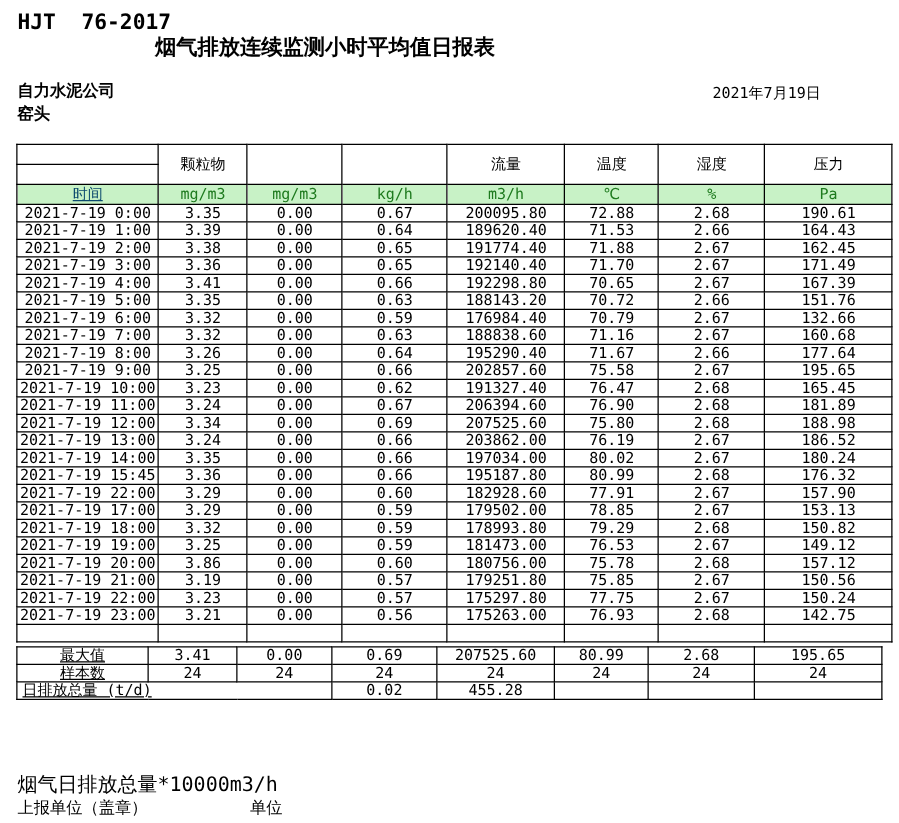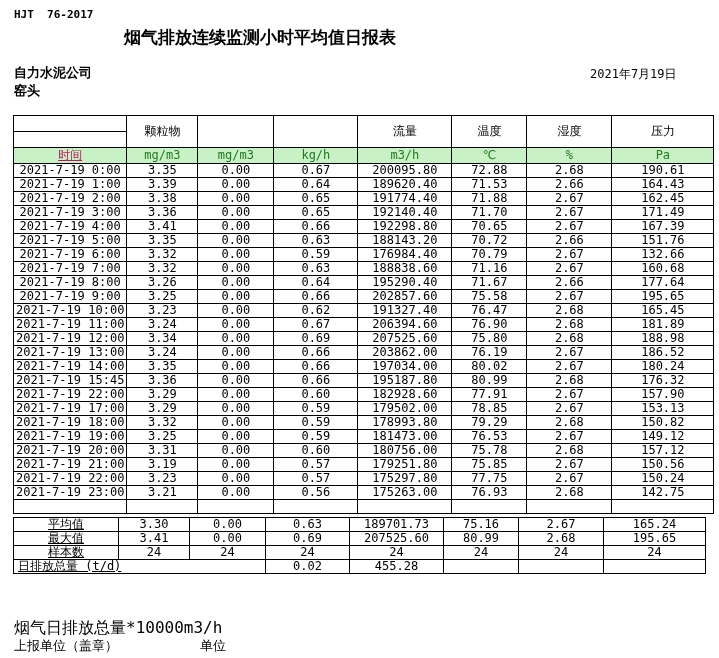--- a/index.html
+++ b/index.html
@@ -1,30 +1,30 @@
 <!DOCTYPE html>
 <html style="--green-bg: #c8f2c6; --green-text: #1e7a1e;"><head>
 <meta charset="utf-8">
 <style>
   html,body{margin:0;padding:0;background:#ffffff;}
   body{width:719px;height:658px;position:relative;overflow:hidden;
        font-family:"DejaVu Sans Mono","DejaVu Sans",sans-serif;color:#000;}
   .abs{position:absolute;}
-  .doc-code{left:14px;top:8px;font-weight:bold;font-size:11px;white-space:pre;}
+  .doc-code{left:14px;top:8px;font-weight:bold;font-size:17px;white-space:pre;}
   .title{left:124px;top:26px;font-weight:bold;font-size:17px;letter-spacing:0px;}
   .company{left:14px;top:64px;font-weight:bold;font-size:13px;}
   .location{left:14px;top:82px;font-weight:bold;font-size:13px;}
-  .date{left:570px;top:66px;font-size:12px;margin-left:20px;}
+  .date{left:570px;top:66px;font-size:12px;}
   .tablewrap{left:13px;top:115px;}
   table{border-collapse:collapse;table-layout:fixed;}
   td{border:1px solid #000;font-size:12px;height:13px;line-height:13px;
      text-align:center;padding:0 2px;overflow:hidden;white-space:nowrap;}
   .hcell{height:15px;}
   .greenrow td{background:var(--green-bg,#c8f2c6);color:var(--green-text,#1e7a1e);height:15px;}
-  .greenrow td.timehead{color:#be185d;text-decoration:underline;}
+  .greenrow td.timehead{color:#0c4a6e;text-decoration:underline;}
   .u{text-decoration:underline;}
   .left-label{text-align:left;padding-left:4px;}
   .summary{margin-top:3px;}
   .note1{left:14px;top:618px;font-size:16px;}
   .note2{left:14px;top:637px;font-size:13px;}
   .note3{left:200px;top:637px;font-size:13px;}
 </style>
 </head>
 <body>
 
@@ -267,21 +267,21 @@
           <td>3.25</td>
           <td>0.00</td>
           <td>0.59</td>
           <td>181473.00</td>
           <td>76.53</td>
           <td>2.67</td>
           <td>149.12</td>
         </tr>
         <tr>
           <td>2021-7-19 20:00</td>
-          <td>3.31</td>
+          <td>3.86</td>
           <td>0.00</td>
           <td>0.60</td>
           <td>180756.00</td>
           <td>75.78</td>
           <td>2.68</td>
           <td>157.12</td>
         </tr>
         <tr>
           <td>2021-7-19 21:00</td>
           <td>3.19</td>
@@ -333,30 +333,20 @@
         <col style="width:71px">
         <col style="width:76px">
         <col style="width:84px">
       <col style="width:94px">
         <col style="width:75px">
         <col style="width:85px">
         <col style="width:102px">
     </colgroup>
     <tbody>
         <tr>
-          <td class="u">平均值</td>
-          <td>3.30</td>
-          <td>0.00</td>
-          <td>0.63</td>
-          <td>189701.73</td>
-          <td>75.16</td>
-          <td>2.67</td>
-          <td>165.24</td>
-        </tr>
-        <tr>
           <td class="u">最大值</td>
           <td>3.41</td>
           <td>0.00</td>
           <td>0.69</td>
           <td>207525.60</td>
           <td>80.99</td>
           <td>2.68</td>
           <td>195.65</td>
         </tr>
         <tr>

